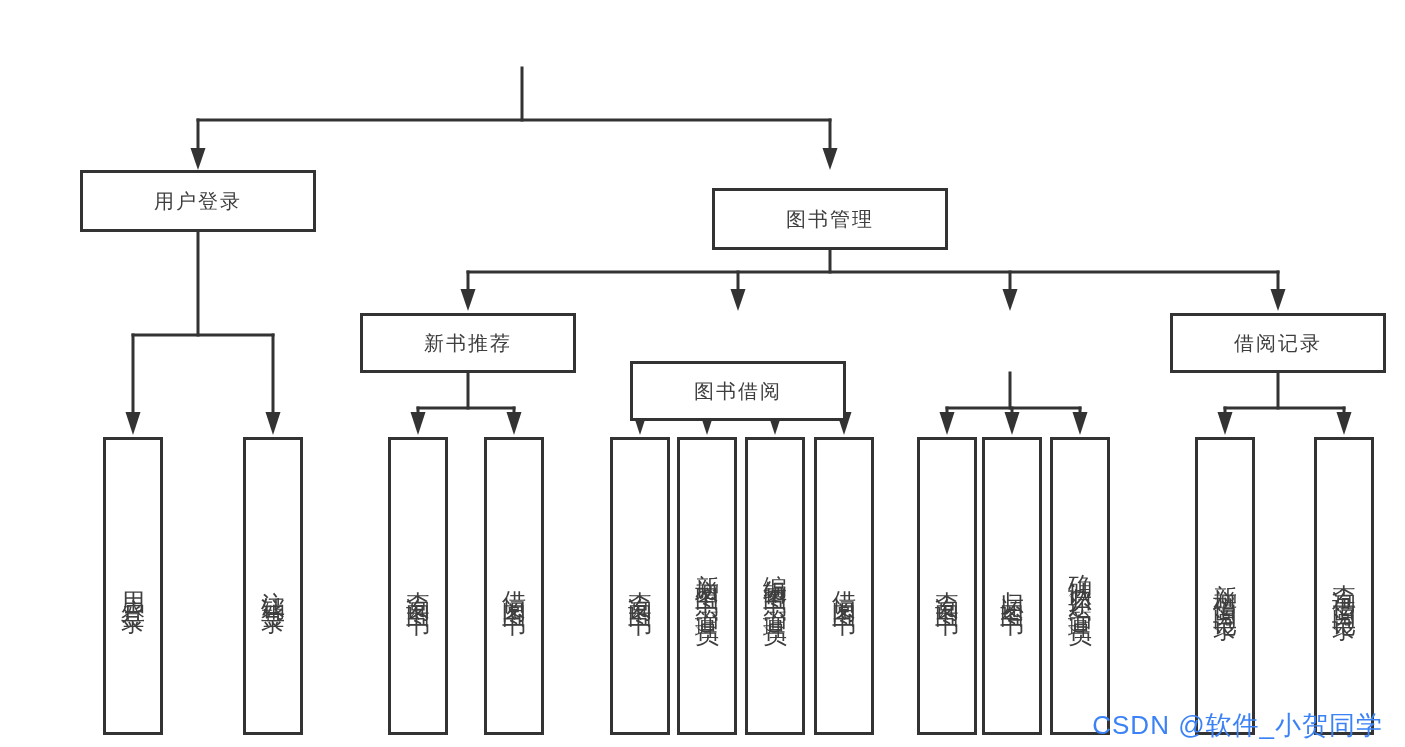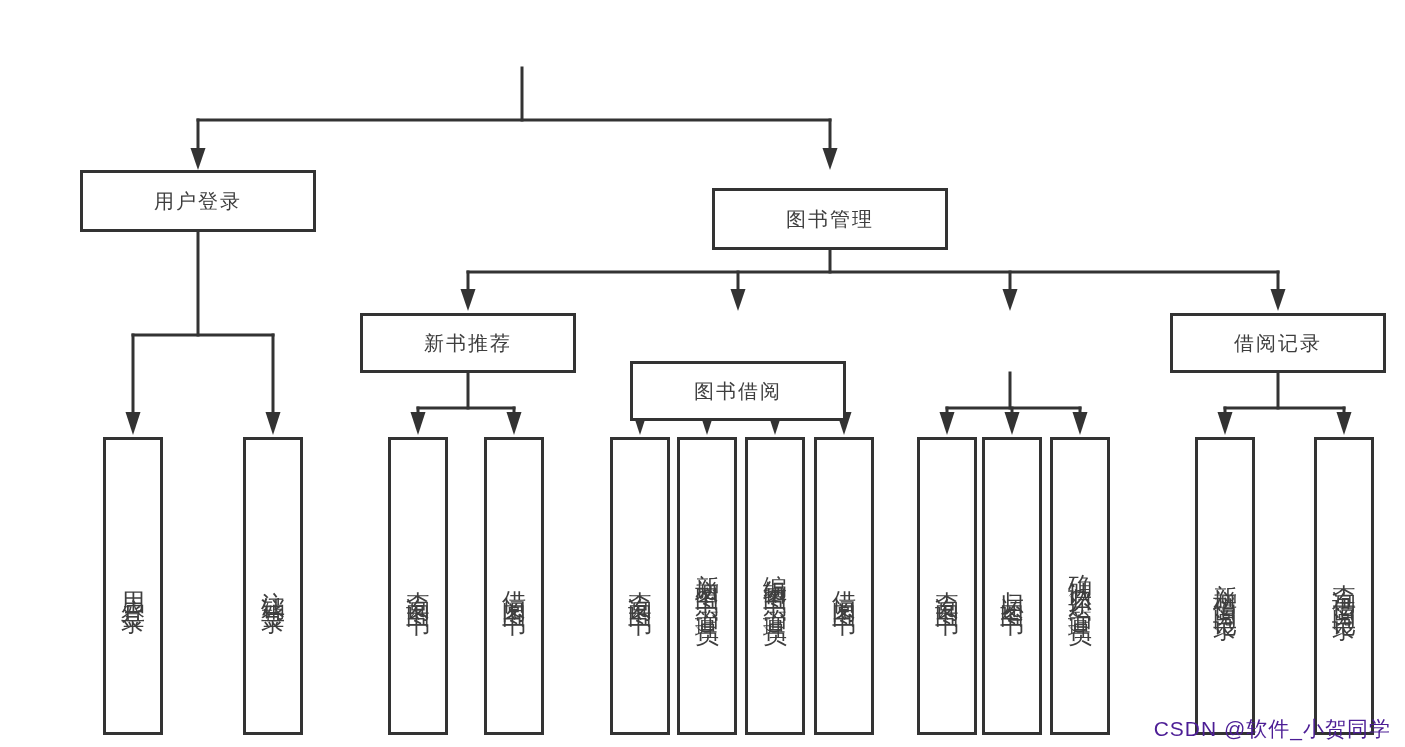--- a/index.html
+++ b/index.html
@@ -25,24 +25,24 @@
   .h-box{font-size:20px;letter-spacing:2px;}
   .root-box{font-size:20px;letter-spacing:1px;}
   .v-box{
     writing-mode:vertical-rl;
     font-size:24px;
     letter-spacing:7px;
     line-height:1;
   }
   .watermark{
     position:absolute;
-    right:14px;
+    right:22px;
     bottom:4px;
-    font-size:21px;
-    color:#4c1d95;
+    font-size:26px;
+    color:#3b82f6;
     letter-spacing:1px;
     white-space:nowrap;
   }
   .stroke{stroke:#333333;stroke-width:3;fill:none;stroke-linecap:square;}
   .arrowhead{fill:#333333;stroke:none;}
 </style>
 </head>
 <body>
 
 <div id="canvas">

